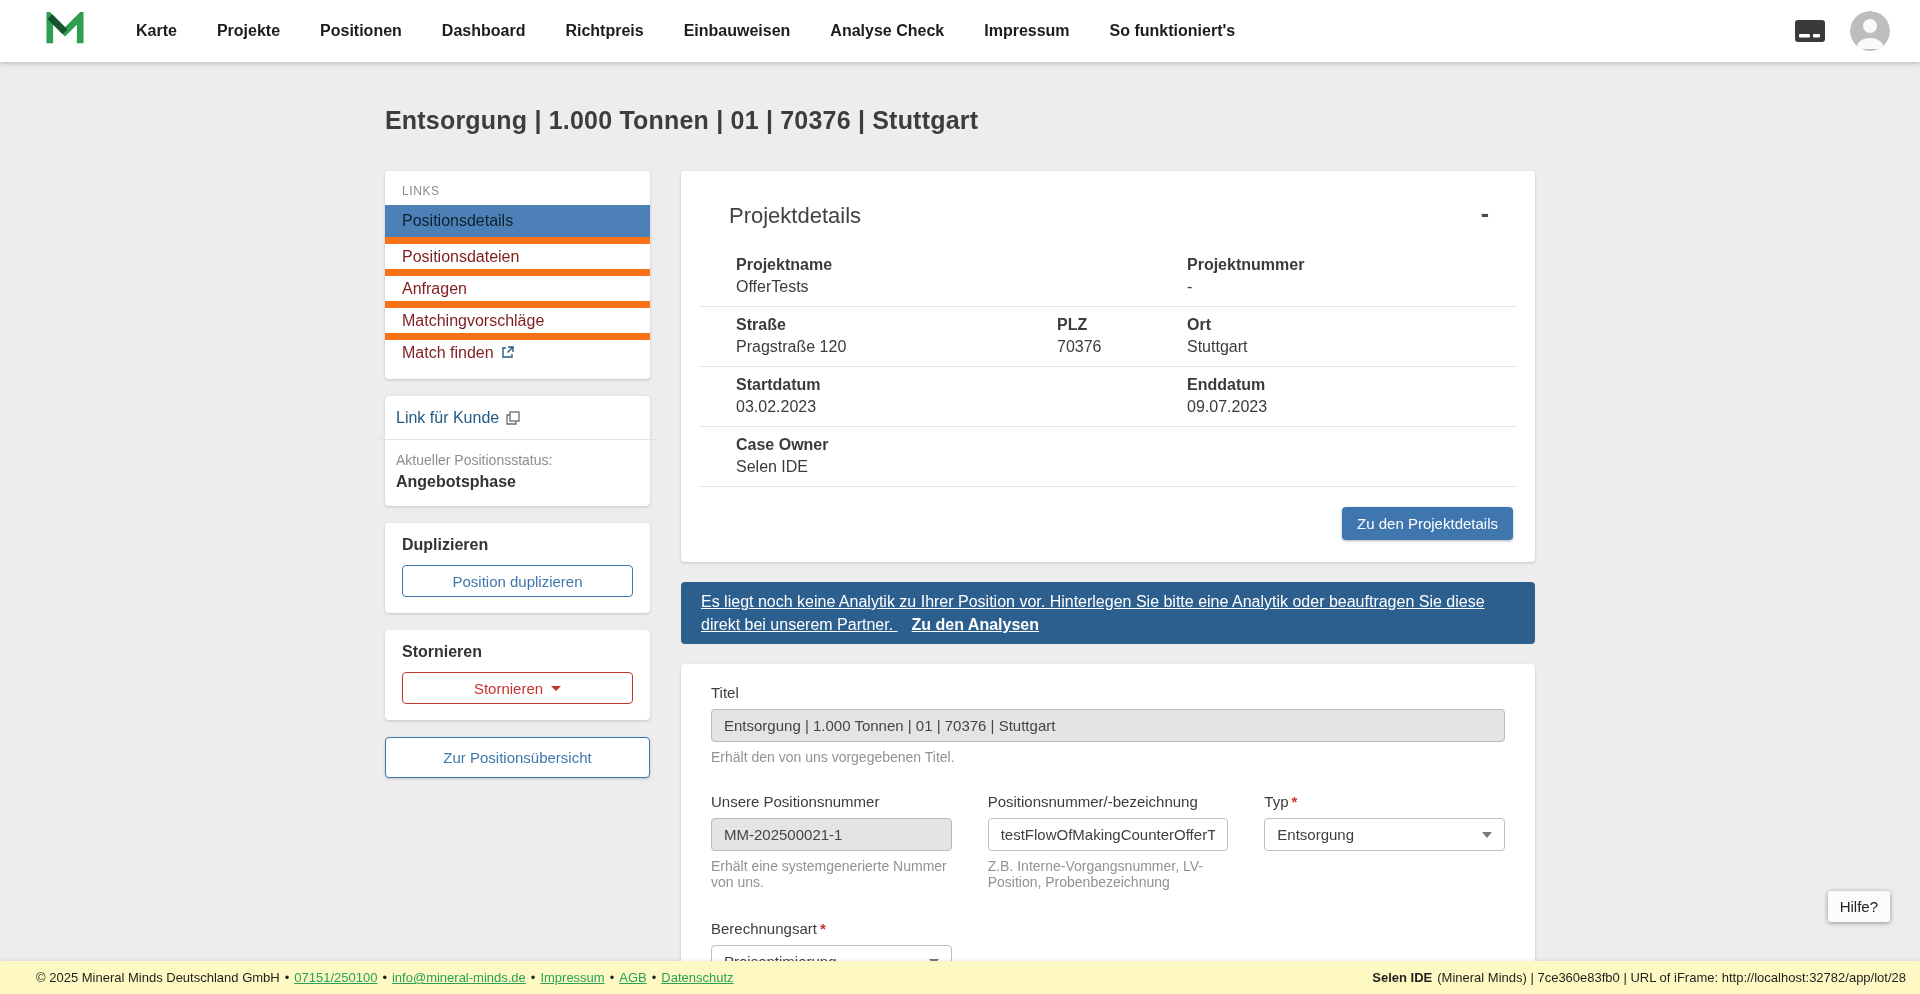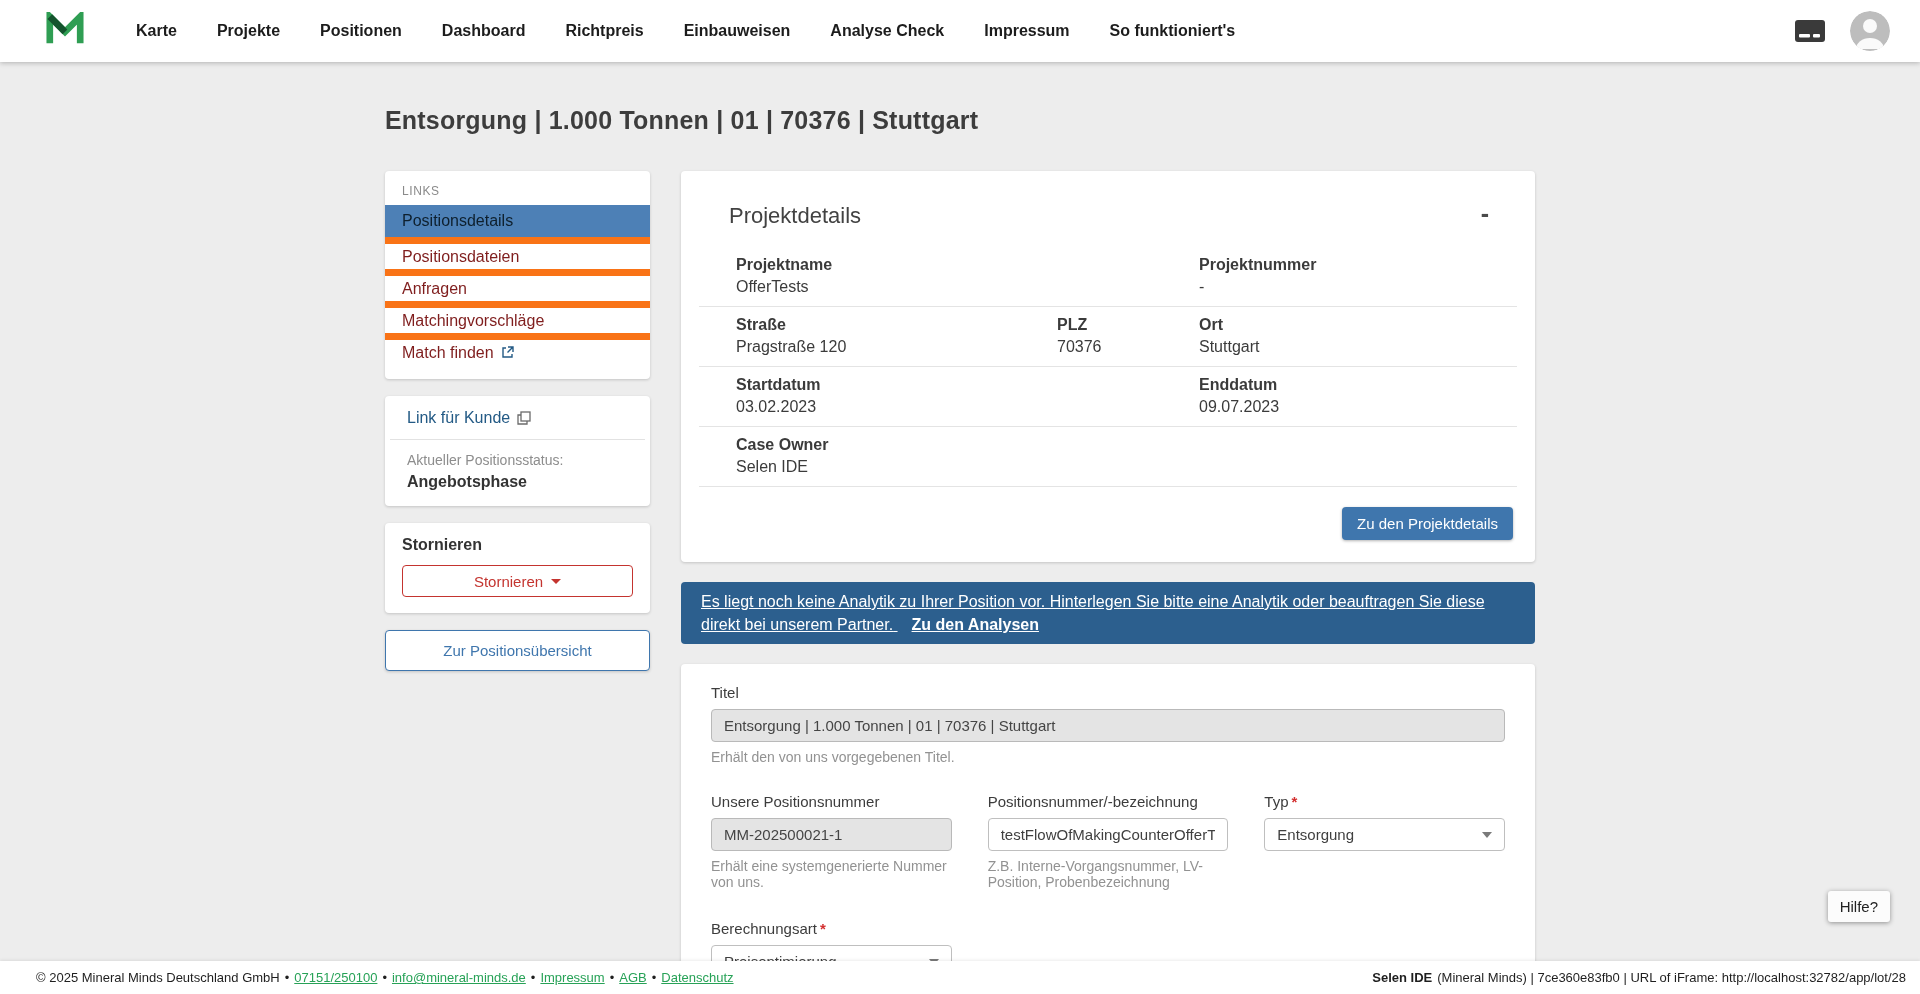--- a/index.html
+++ b/index.html
@@ -35,21 +35,21 @@
   .links-header { font-size: 12px; color: #8a8a8a; letter-spacing: .6px; padding: 13px 17px 7px; }
   .side-item {
     display: flex; align-items: center; gap: 7px; height: 32px; padding: 0 17px;
     font-size: 16px; color: #7f1d1d; cursor: pointer; text-decoration: none;
     border-top: 7px solid #f97316;
   }
   .side-item:first-of-type { border-top: none; }
   .side-item.active { background: #4d80b6; color: #0e1f2d; border-top-color: transparent; }
   .nav-card { padding-bottom: 14px; overflow: hidden; }
 
-  .status-card { padding: 13px 22px 15px; }
+  .status-card { padding: 13px 11px 15px; }
   .kunde-link { display: inline-flex; align-items: center; gap: 7px; font-size: 16px; color: #235a85; cursor: pointer; text-decoration: none; }
   .divider { border-top: 1px solid #e2e2e2; margin: 12px -17px 12px; }
   .status-label { font-size: 14px; color: #8d8d8d; }
   .status-value { font-size: 16px; font-weight: 700; color: #333; margin-top: 5px; }
 
   .action-card { padding: 13px 17px 16px; }
   .card-heading { font-size: 16px; font-weight: 700; color: #333; margin-bottom: 11px; }
   .btn {
     display: inline-flex; align-items: center; justify-content: center;
     font-family: inherit; font-size: 15px; height: 32px; border-radius: 4px;
@@ -62,21 +62,21 @@
 
   
   .main { flex: 1; min-width: 0; }
   .project-header { display: flex; align-items: flex-start; padding: 32px 46px 18px 48px; }
   .project-title { font-size: 22px; font-weight: 400; color: #424242; }
   .collapse-btn { margin-left: auto; font-size: 25px; font-weight: 700; color: #4a4a4a; line-height: 20px; cursor: pointer; background: none; border: none; }
   .project-table { margin: 0 18px; }
   .project-row { display: grid; grid-template-columns: 321px 130px 1fr; padding: 9px 0 10px 37px; border-bottom: 1px solid #e4e4e4; }
   .p-label { font-size: 16px; font-weight: 700; color: #3b3b3b; }
   .p-value { font-size: 16px; color: #3b3b3b; margin-top: 4px; }
-  .c1 { grid-column: 1; } .c2 { grid-column: 2; } .c3 { grid-column: 3; margin-left: 12px; }
+  .c1 { grid-column: 1; } .c2 { grid-column: 2; } .c3 { grid-column: 3; }
   .project-actions { display: flex; justify-content: flex-end; padding: 20px 22px 22px; }
   .btn-filled {
     background: var(--primary, #3f76ad); color: #fff; border: none; border-radius: 4px;
     font-family: inherit; font-size: 15px; padding: 8px 15px; cursor: pointer;
     box-shadow: 0 1px 3px rgba(0,0,0,.3);
   }
 
   .info-banner {
     margin-top: 20px; background: var(--banner, #2c5f8e); color: #fff; border-radius: 4px;
     padding: 8px 20px; font-size: 16px; line-height: 1.45; text-decoration: underline;
@@ -99,21 +99,21 @@
   }
   .select-caret { margin-left: auto; width: 0; height: 0; border-left: 5px solid transparent; border-right: 5px solid transparent; border-top: 6px solid #7a7a7a; }
 
   
   .help-chip {
     position: fixed; right: 30px; bottom: 72px; background: #fcfcfc; color: #222;
     font-size: 15px; padding: 7px 12px; border-radius: 3px; box-shadow: 0 1px 5px rgba(0,0,0,.4);
     border: none; font-family: inherit; cursor: pointer; z-index: 30;
   }
   .footer {
-    position: fixed; left: 0; right: 0; bottom: 0; height: 33px; background: #ffffff;
+    position: fixed; left: 0; right: 0; bottom: 0; height: 33px; background: #fef9c3;
     display: flex; align-items: center; justify-content: space-between;
     padding: 0 14px 0 36px; font-size: 13px; color: #1f1f1f; z-index: 25;
     box-shadow: 0 -1px 3px rgba(0,0,0,.08);
   }
   .footer-left, .footer-right { display: flex; align-items: center; gap: 5px; white-space: nowrap; }
   .footer a { color: var(--green, #27a257); text-decoration: underline; cursor: pointer; }
   .sep { color: #1f1f1f; }
   .bold { font-weight: 700; }
 </style>
 </head>
@@ -196,20 +196,24 @@
               <rect x="4" y="1" width="9" height="9" fill="none" stroke="#6b6b6b" stroke-width="1.3"></rect>
               <path d="M4 4 H1 V13 H10 V10" fill="none" stroke="#6b6b6b" stroke-width="1.3"></path>
             </svg>
           </span>
         </a>
         <div class="divider"></div>
         <div class="status-label">Aktueller Positionsstatus:</div>
         <div class="status-value">Angebotsphase</div>
       </div>
 
+      <div class="card action-card">
+        <div class="card-heading">Duplizieren</div>
+        <button class="btn outline-blue">Position duplizieren</button>
+      </div>
 
       <div class="card action-card">
         <div class="card-heading">Stornieren</div>
         <button class="btn outline-red">
           <span>Stornieren</span>
           <i class="caret"></i>
         </button>
       </div>
 
       <button class="btn outline-blue overview-btn">Zur Positionsübersicht</button>

